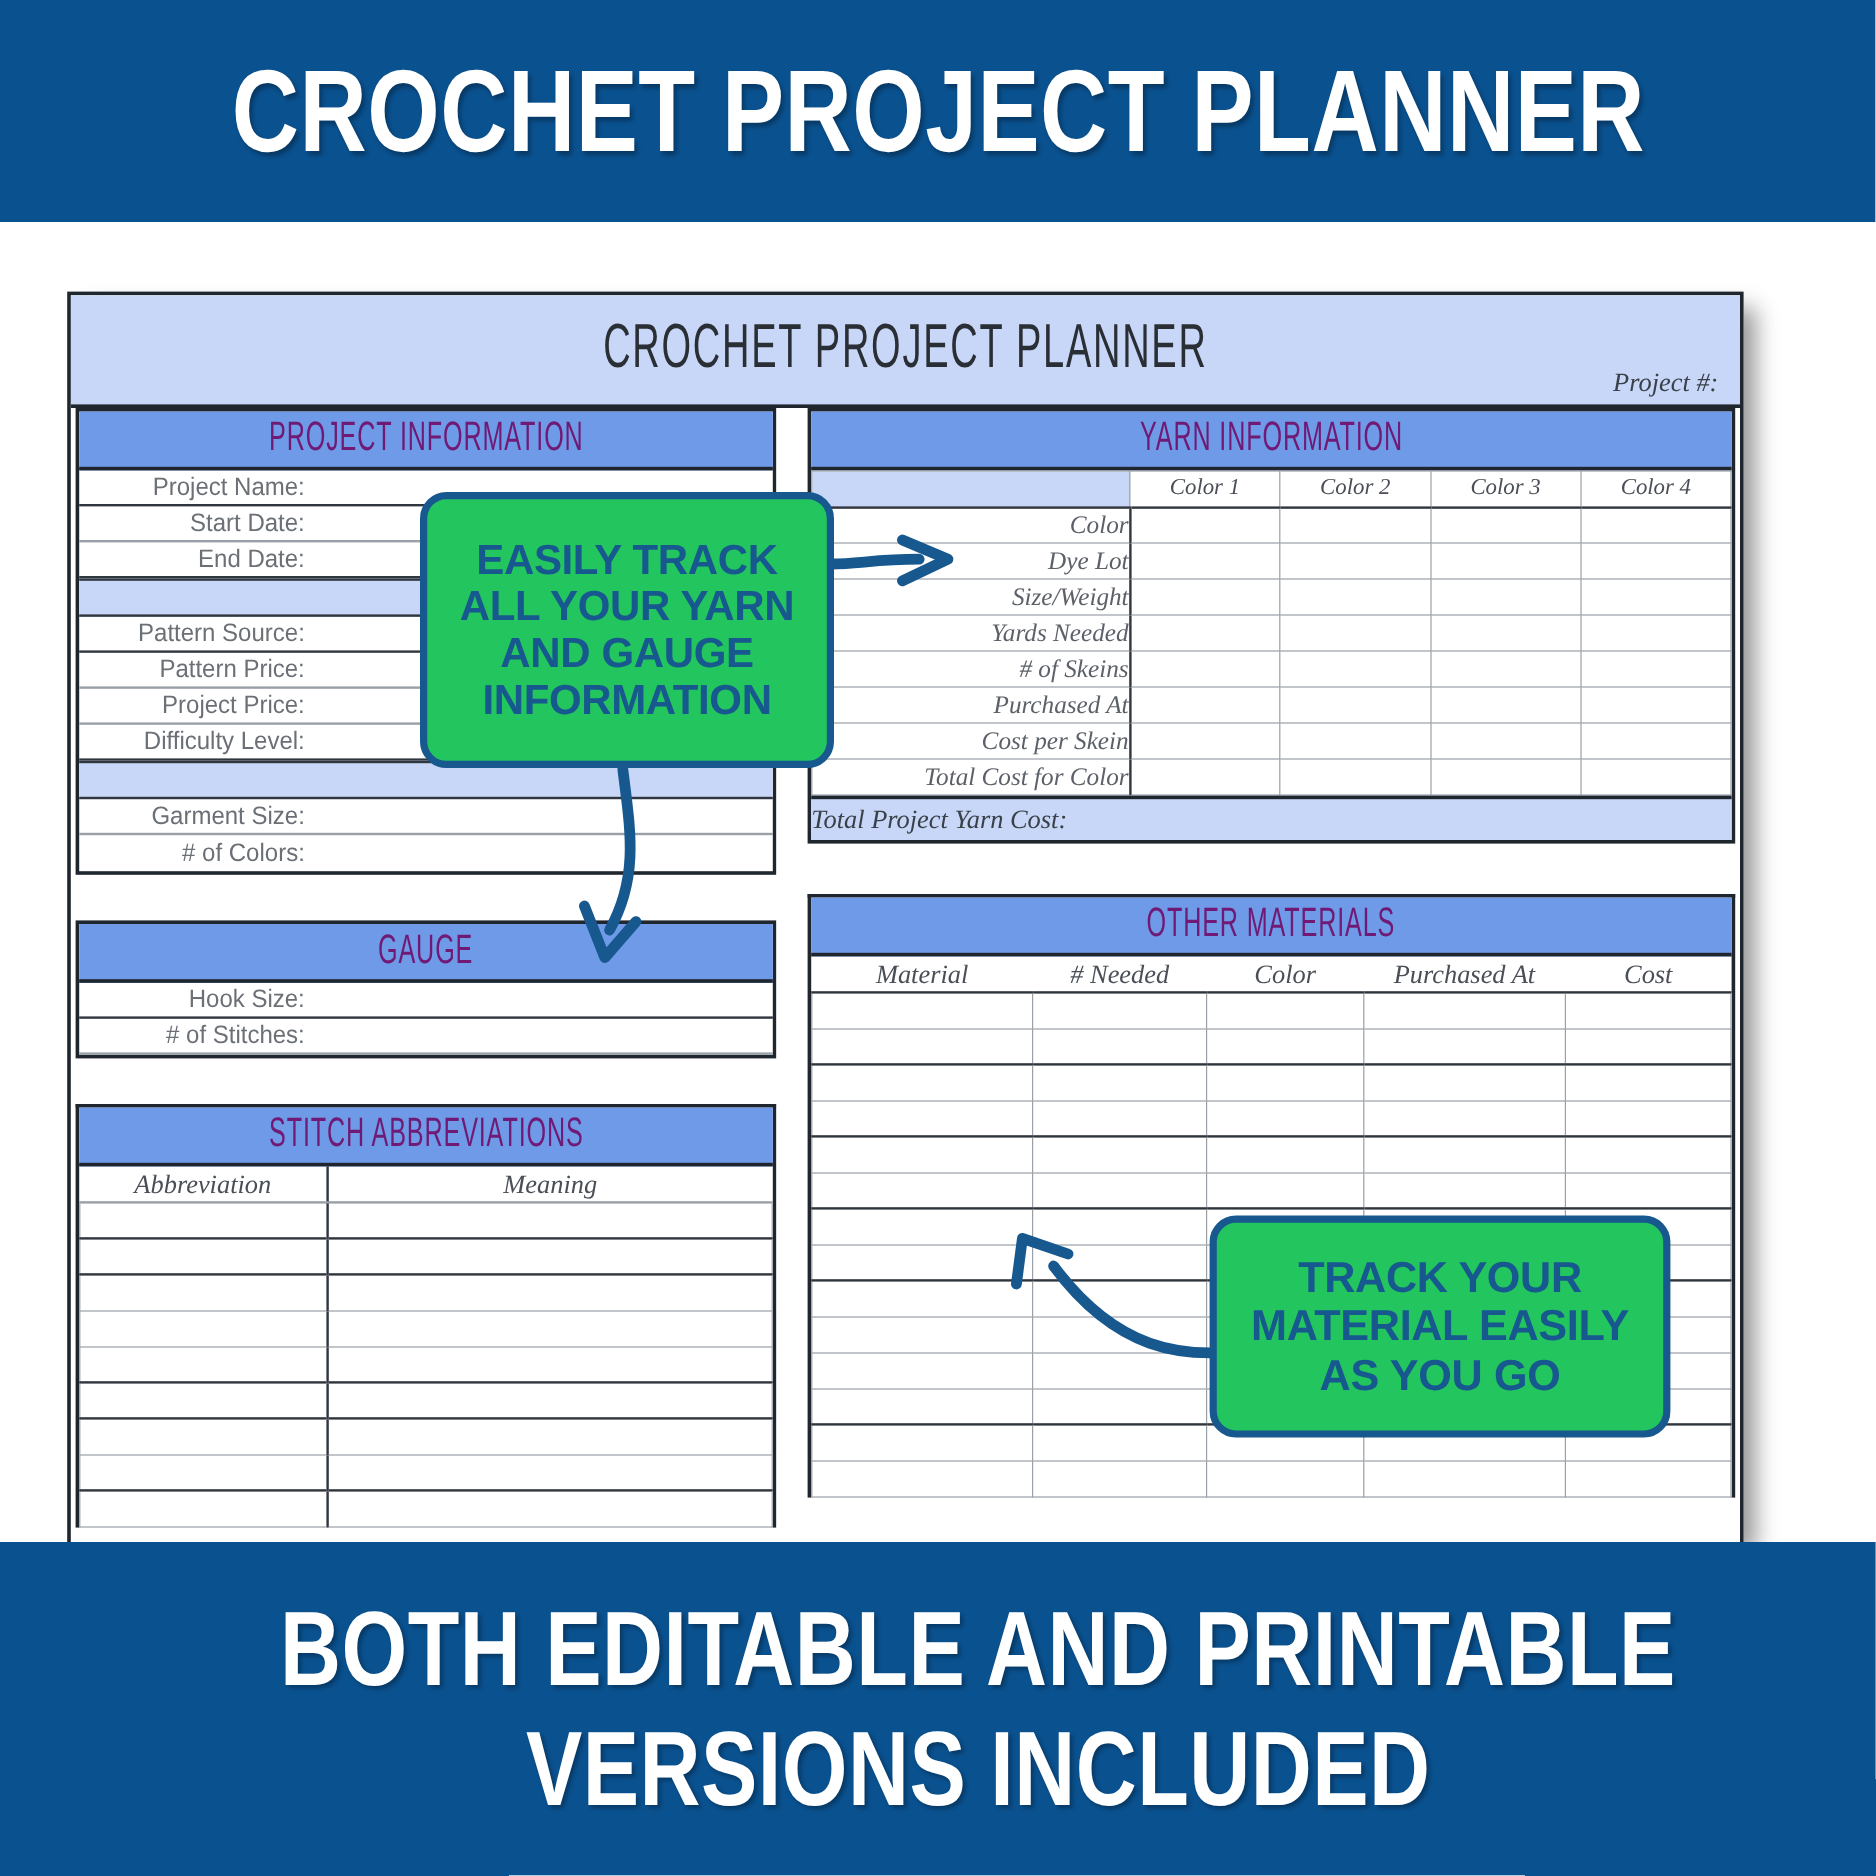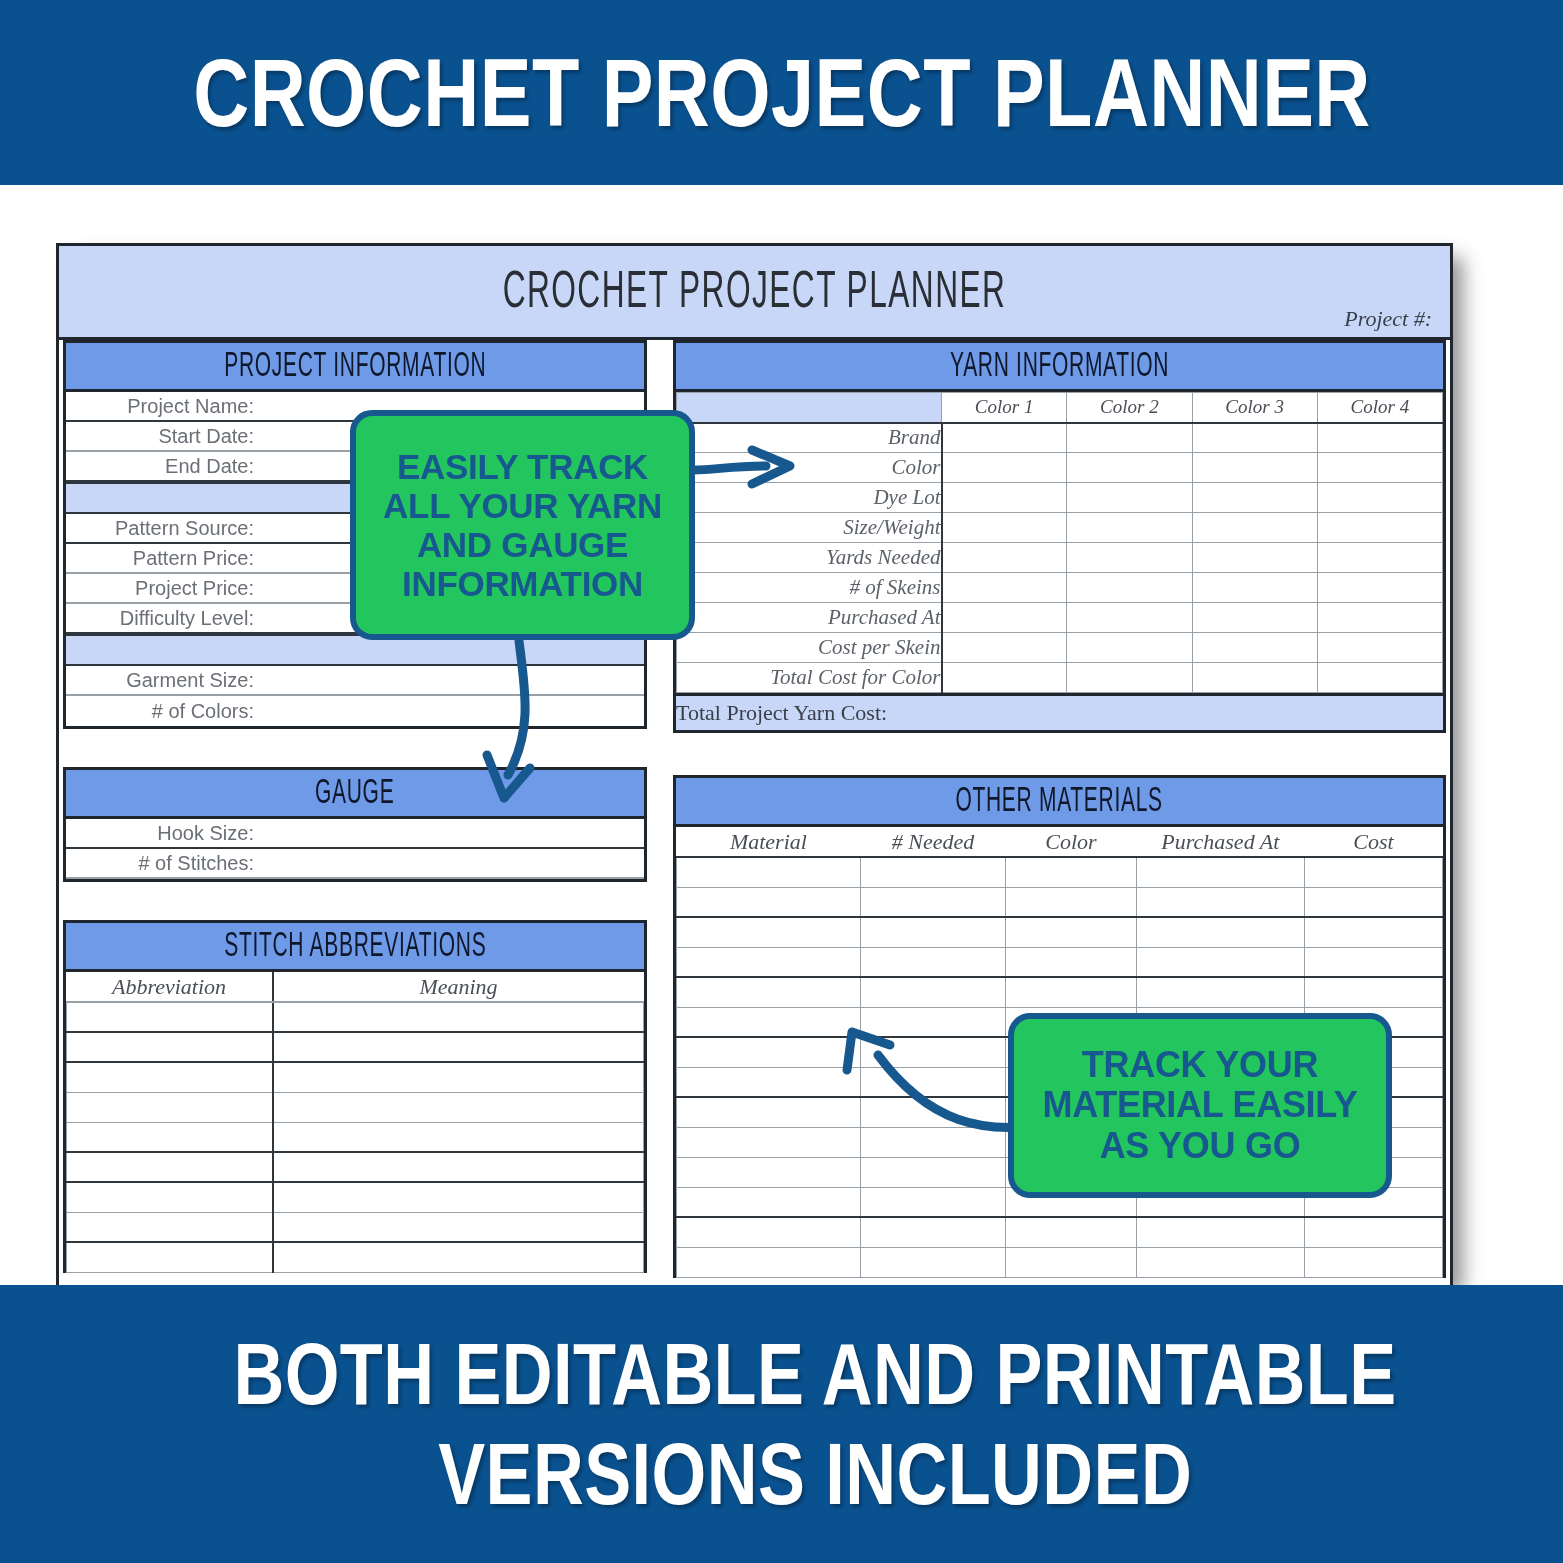--- a/index.html
+++ b/index.html
@@ -89,21 +89,21 @@
     background:#ffffff;
     margin-bottom:22px;
   }
   .section-header{
     background:#6e9ae8;
     border-bottom:3px solid #20262e;
     text-align:center;
     font-family:"Liberation Sans",sans-serif;
     font-size:30px;
     letter-spacing:1px;
-    color:#0f172a;
+    color:#701a75;
     padding:5px 0 7px 0;
   }
   .section-header span{
     display:inline-block;
     transform:scaleX(0.70) scaleY(1.14);
     transform-origin:center center;
     white-space:nowrap;
   }
 
   
@@ -166,20 +166,21 @@
   #yarn-total-row{
     background:#c8d7f7;
     border-top:3px solid #20262e;
     height:34px;
     display:flex;align-items:center;justify-content:flex-end;
   }
   #yarn-total-row .tot-lbl{
     font-family:"Liberation Serif",serif;
     font-size:22px;color:#3a4049;
     padding-right:150px;
+    font-style:italic;
   }
   #yarn-total-spacer{flex:1;}
 
   
   .om-head{
     text-align:center;
     font-family:"Liberation Serif",serif;
     font-style:italic;
     font-size:22px;
     color:#4a4f57;
@@ -384,27 +385,20 @@
             </colgroup>
           <tbody>
               <tr>
             <th class="yarn-corner"></th>
             <th class="yarn-colhead">Color 1</th>
             <th class="yarn-colhead">Color 2</th>
             <th class="yarn-colhead">Color 3</th>
             <th class="yarn-colhead">Color 4</th>
           </tr>
           <tr>
-                <td class="yarn-rowlabel">Brand</td>
-                <td class="yarn-cell"></td>
-                <td class="yarn-cell"></td>
-                <td class="yarn-cell"></td>
-                <td class="yarn-cell"></td>
-              </tr>
-          <tr>
                 <td class="yarn-rowlabel">Color</td>
                 <td class="yarn-cell"></td>
                 <td class="yarn-cell"></td>
                 <td class="yarn-cell"></td>
                 <td class="yarn-cell"></td>
               </tr>
           <tr>
                 <td class="yarn-rowlabel">Dye Lot</td>
                 <td class="yarn-cell"></td>
                 <td class="yarn-cell"></td>

